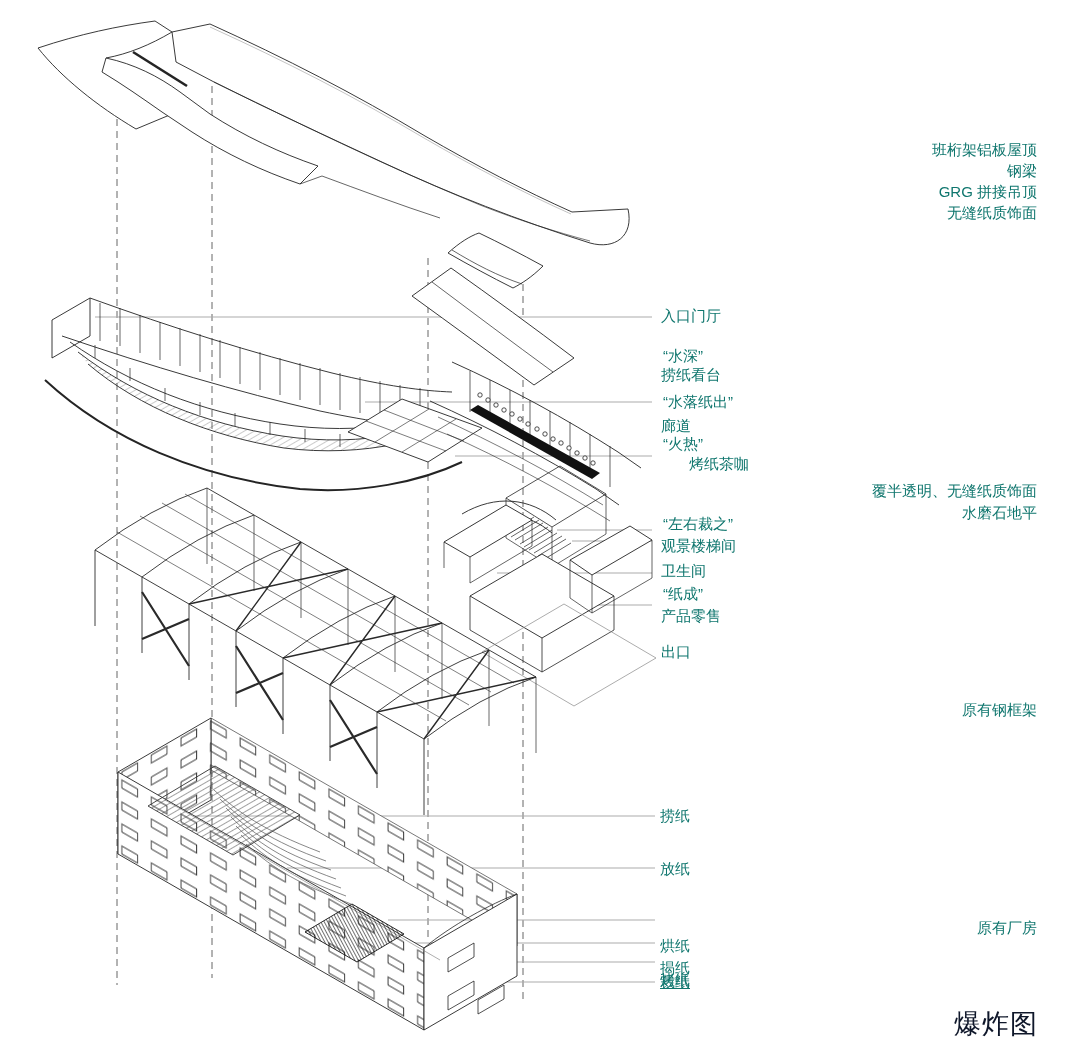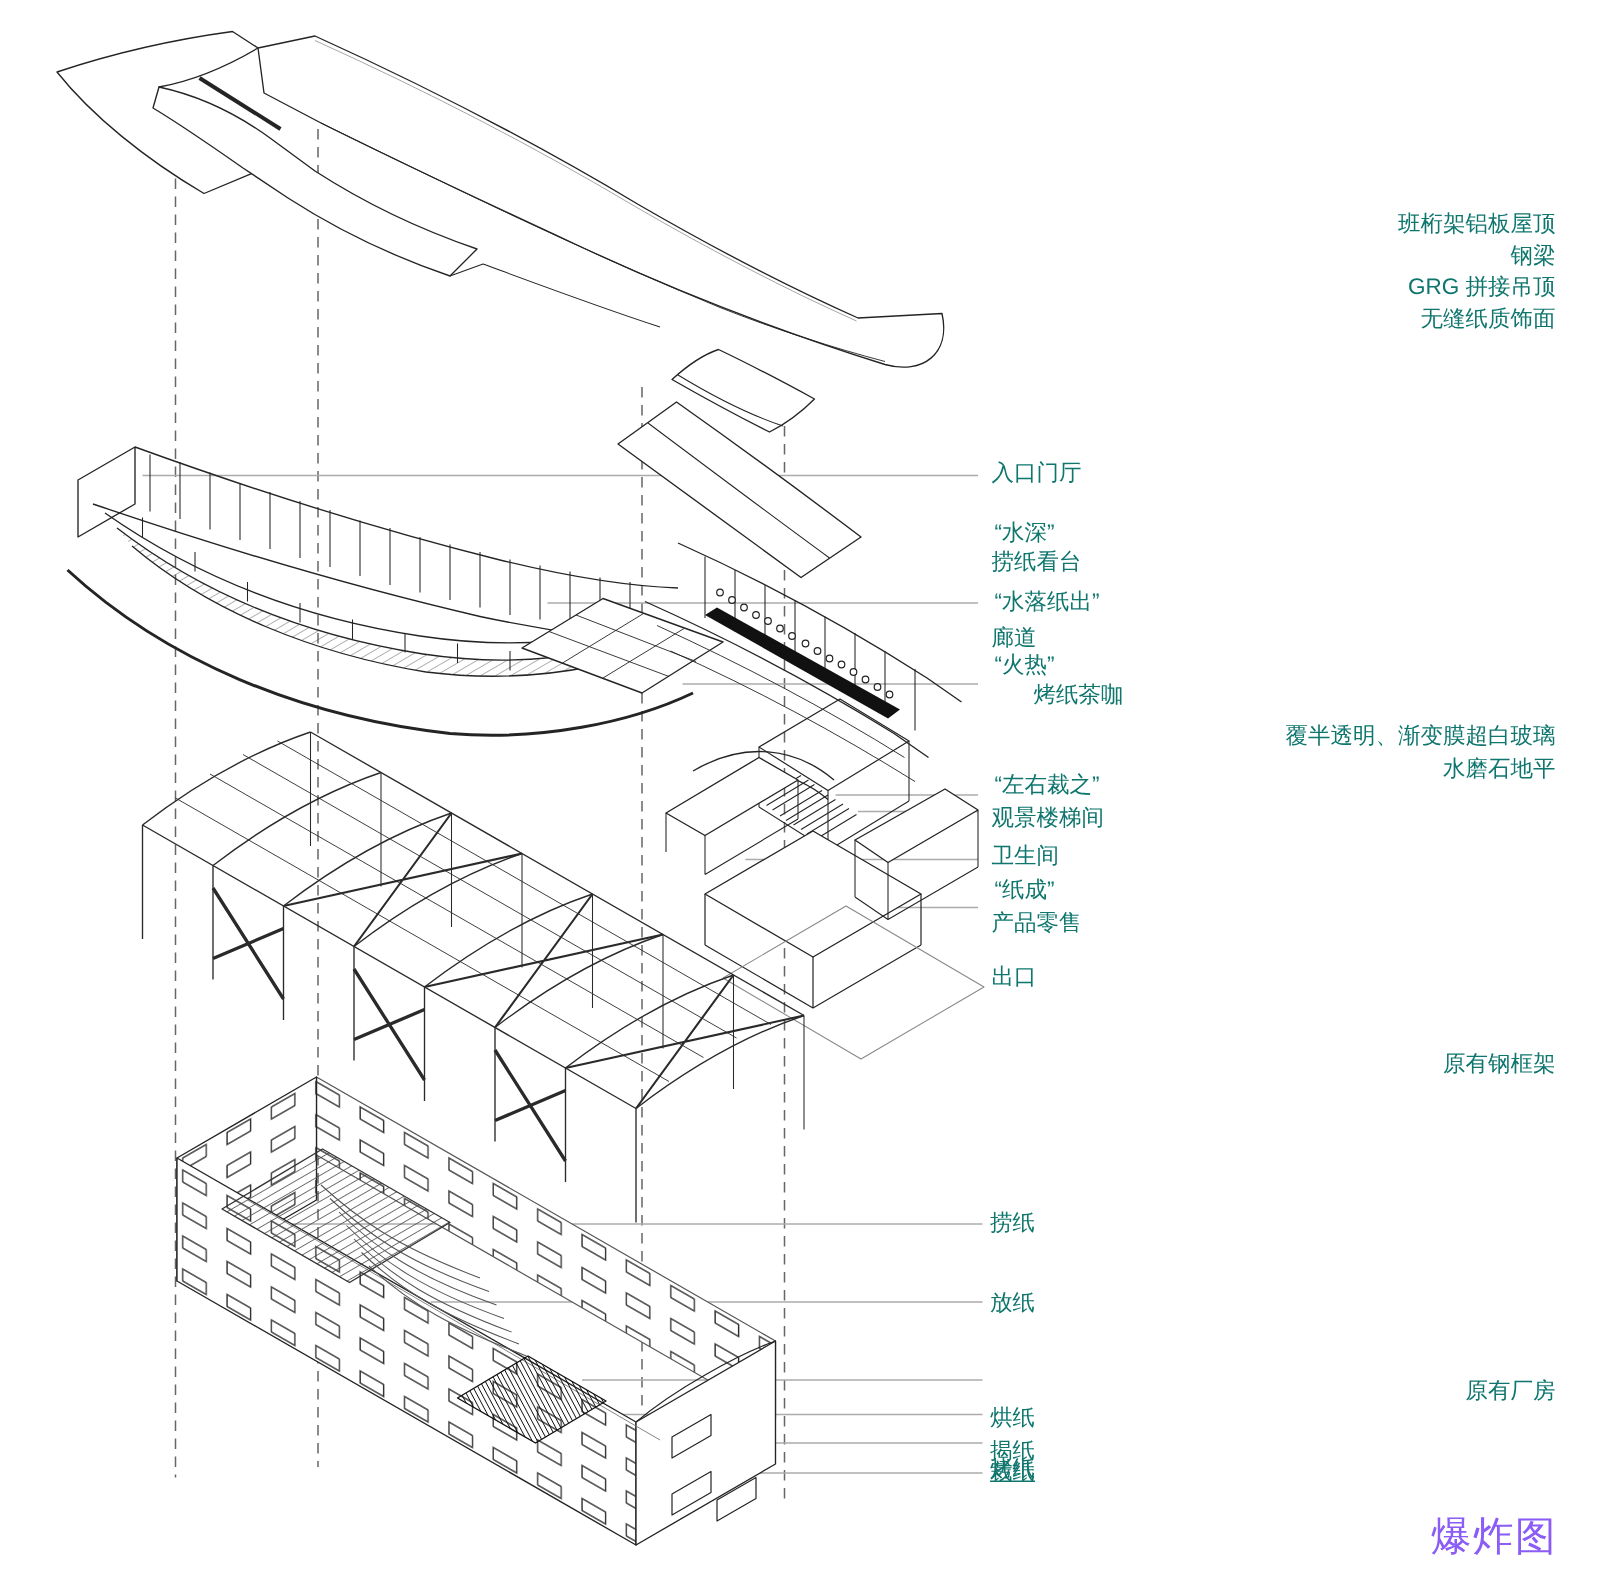--- a/index.html
+++ b/index.html
@@ -4,21 +4,21 @@
 <style>
   html,body{margin:0;padding:0;background:#fff;}
   #stage{position:relative;width:1080px;height:1048px;background:#ffffff;overflow:hidden;
          font-family:"Liberation Sans","DejaVu Sans",sans-serif;}
   #drawing{position:absolute;left:0;top:0;}
   #labels{position:absolute;left:0;top:0;width:1080px;height:1048px;pointer-events:none;}
   .ann{position:absolute;font-size:15px;line-height:20px;color:#0f766e;white-space:nowrap;
        transform:translateY(-50%);}
   .ann.right{text-align:right;}
   .title{position:absolute;right:42px;top:1024px;transform:translateY(-50%);
-         font-size:27px;color:#8b5cf6;white-space:nowrap;letter-spacing:1px;}
+         font-size:27px;color:#0f172a;white-space:nowrap;letter-spacing:1px;}
 </style>
 </head>
 <body>
 
 <div id="stage">
 
 <svg id="drawing" width="1080" height="1048" viewBox="0 0 1080 1048">
   <defs>
     <pattern id="perfU" width="34" height="22" patternUnits="userSpaceOnUse" patternTransform="matrix(0.87,0.5,0,1,0,0)">
       <rect width="34" height="22" fill="#ffffff"></rect>
@@ -191,21 +191,21 @@
       <div class="ann left" style="left: 660px; top: 816px;">捞纸</div>
       <div class="ann left" style="left: 660px; top: 869px;">放纸</div>
       <div class="ann left" style="left: 660px; top: 946px;">烘纸</div>
       <div class="ann left" style="left: 660px; top: 968px;">揭纸</div>
       <div class="ann left" style="left: 660px; top: 980px;">烤纸</div>
       <div class="ann left" style="left: 660px; top: 982px; text-decoration: underline;">裁纸</div>
       <div class="ann right" style="right: 43px; top: 150px;">班桁架铝板屋顶</div>
       <div class="ann right" style="right: 43px; top: 171px;">钢梁</div>
       <div class="ann right" style="right: 43px; top: 192px;">GRG 拼接吊顶</div>
       <div class="ann right" style="right: 43px; top: 213px;">无缝纸质饰面</div>
-      <div class="ann right" style="right: 43px; top: 491px;">覆半透明、渐变膜超白玻璃</div>
+      <div class="ann right" style="right: 43px; top: 491px;">覆半透明、无缝纸质饰面</div>
       <div class="ann right" style="right: 43px; top: 513px;">水磨石地平</div>
       <div class="ann right" style="right: 43px; top: 710px;">原有钢框架</div>
       <div class="ann right" style="right: 43px; top: 928px;">原有厂房</div>
     </div>
 
 <div class="title">爆炸图</div>
 
 </div>
 
 </body></html>

